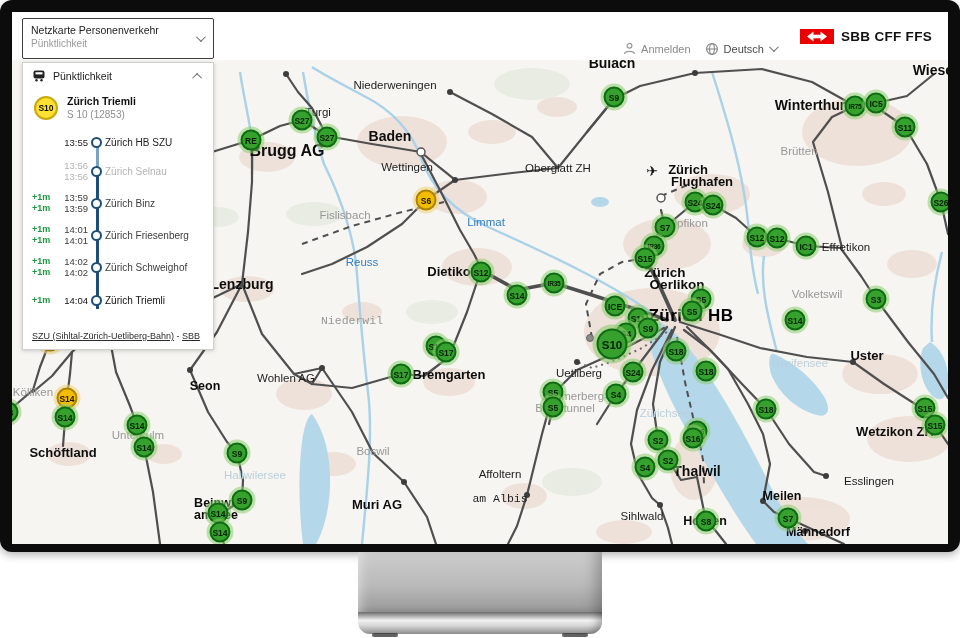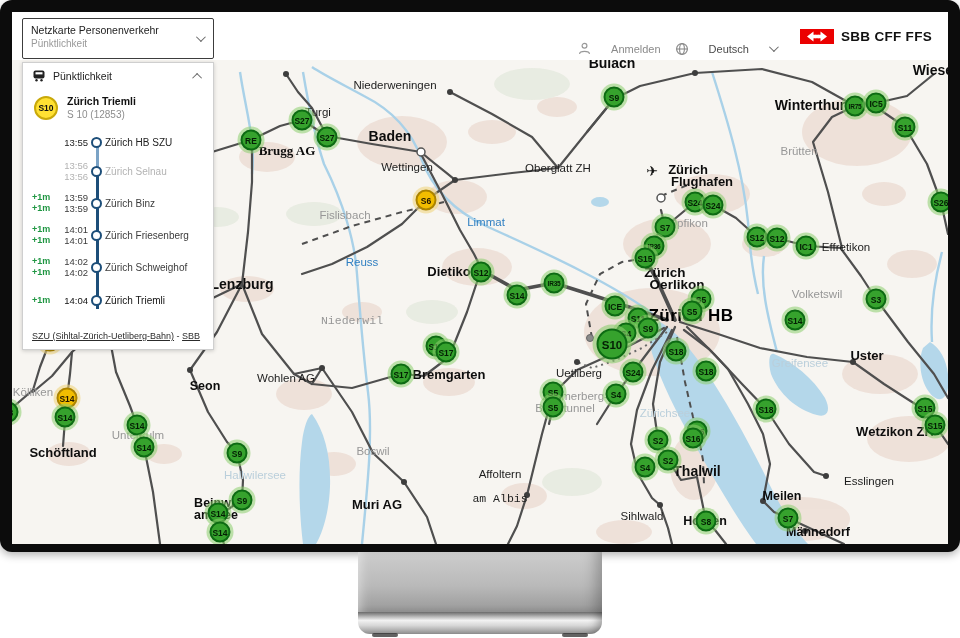--- a/index.html
+++ b/index.html
@@ -18,21 +18,21 @@
   .foot{position:absolute;top:633px;width:26px;height:4px;background:#2d2d2d;border-radius:2px;opacity:.75;}
   
   .header{position:absolute;left:0;top:0;width:936px;height:48px;background:#fff;z-index:5;}
   .searchwrap{position:absolute;left:340px;top:11px;display:flex;align-items:stretch;height:27px;}
   .searchwrap input{width:183px;height:25px;border:1px solid #8d8d8d;border-right:none;border-radius:2px 0 0 2px;
     padding:0 8px;font-size:11px;color:#333;outline:none;box-sizing:border-box;background:#fff;}
   .searchwrap input::placeholder{color:#8f8f8f;}
   .searchbtn{width:28px;height:27px;background:#e60000;border:none;border-radius:0 2px 2px 0;
     display:flex;align-items:center;justify-content:center;cursor:pointer;padding:0;}
   .hdr-right{position:absolute;right:16px;top:0;height:48px;display:flex;align-items:center;gap:14px;}
-  .hdr-item{display:flex;align-items:center;gap:20px;font-size:11px;color:#8a8a8a;cursor:pointer;margin-top:25px;}
+  .hdr-item{display:flex;align-items:center;gap:5px;font-size:11px;color:#8a8a8a;cursor:pointer;margin-top:25px;}
   .hdr-item.lang{color:#4a4a4a;}
   .chev{display:inline-block;width:6px;height:6px;border-right:1.5px solid #6a6a6a;border-bottom:1.5px solid #6a6a6a;}
   .chev.down{transform:rotate(45deg) translateY(-2px);}
   .chev.up{transform:rotate(-135deg) translateY(-2px);}
   .logo{display:flex;align-items:center;gap:7px;margin-left:10px;}
   .logo-text{font-weight:bold;font-size:13.5px;color:#111;letter-spacing:.3px;white-space:nowrap;}
   
   .layerbox{position:absolute;left:10px;top:6px;width:192px;height:41px;background:#fff;border:1.5px solid #3c3c3c;
     border-radius:2px;z-index:7;box-sizing:border-box;padding:5px 8px;cursor:pointer;}
   .layerbox .t1{font-size:10.5px;color:#222;}
@@ -209,21 +209,21 @@
         <circle cx="578" cy="326" r="3.5" fill="#8a8a8a" stroke="#666" stroke-width="1"></circle>
       </g>
     </svg>
 
     <div class="label-layer">
         <span class="mlabel city" style="left: 383px; top: 73px;">Niederweningen</span>
         <span class="mlabel city-bold" style="left: 600px; top: 51px; font-size: 14px;">Bülach</span>
         <span class="mlabel city-bold" style="left: 950px; top: 58px; font-size: 14px;">Wiesendangen</span>
         <span class="mlabel city" style="left: 306px; top: 100px;">Turgi</span>
         <span class="mlabel city-bold" style="left: 378px; top: 124px; font-size: 14px;">Baden</span>
-        <span class="mlabel city-bold" style="left: 275px; top: 139px; font-size: 13px; font-family: Liberation Serif, serif;">Brugg AG</span>
+        <span class="mlabel city-bold" style="left: 275px; top: 139px; font-size: 16px;">Brugg AG</span>
         <span class="mlabel city" style="left: 395px; top: 155px;">Wettingen</span>
         <span class="mlabel city" style="left: 546px; top: 156px;">Oberglatt ZH</span>
         <span class="mlabel city-bold" style="left: 798px; top: 93px; font-size: 14px;">Winterthur</span>
         <span class="mlabel minor" style="left: 787px; top: 139px;">Brütten</span>
         <span class="mlabel city-bold" style="left: 676px; top: 157px; font-size: 13px;">Zürich</span>
         <span class="mlabel city-bold" style="left: 690px; top: 169px; font-size: 13px;">Flughafen</span>
         <span class="mlabel plane" style="left: 640px; top: 159px;">✈</span>
         <span class="mlabel minor" style="left: 676px; top: 211px;">Opfikon</span>
         <span class="mlabel city" style="left: 834px; top: 235px;">Effretikon</span>
         <span class="mlabel minor" style="left: 805px; top: 282px;">Volketswil</span>

